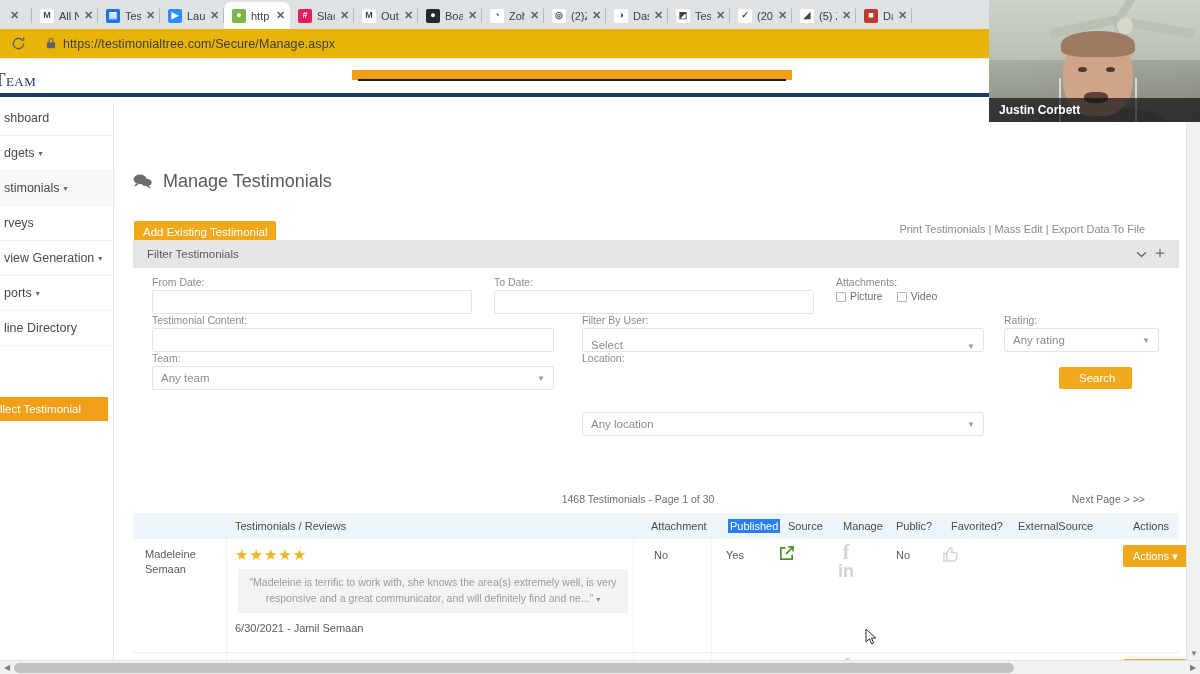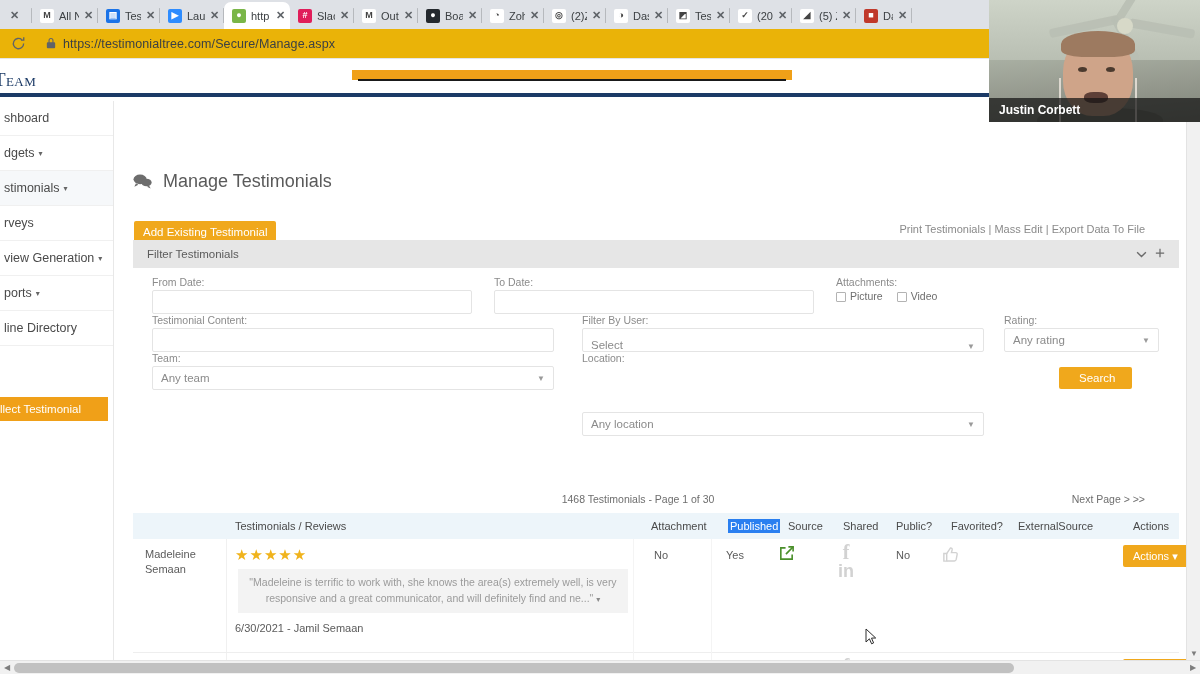--- a/index.html
+++ b/index.html
@@ -593,21 +593,21 @@
 
       <div class="results-meta">1468 Testimonials - Page 1 of 30</div>
       <div class="next-page">Next Page &gt; &gt;&gt;</div>
 
       <div class="thead" id="thead">
           <div class="th" style="left: 12px; margin-top: 20px;">Subject User(s)</div>
           <div class="th" style="left: 102px;">Testimonials / Reviews</div>
           <div class="th" style="left: 518px;">Attachment</div>
           <div class="th sel" style="left: 595px;">Published</div>
           <div class="th" style="left: 655px;">Source</div>
-          <div class="th" style="left: 710px;">Shared</div>
+          <div class="th" style="left: 710px;">Manage</div>
           <div class="th" style="left: 763px;">Public?</div>
           <div class="th" style="left: 818px;">Favorited?</div>
           <div class="th" style="left: 885px;">ExternalSource</div>
           <div class="th" style="left: 1000px;">Actions</div>
         </div>
 
       <div id="rows">
           <div class="trow" style="top: 438px;">
             <div class="subj">Madeleine Semaan</div>
             <div class="vline"></div>

